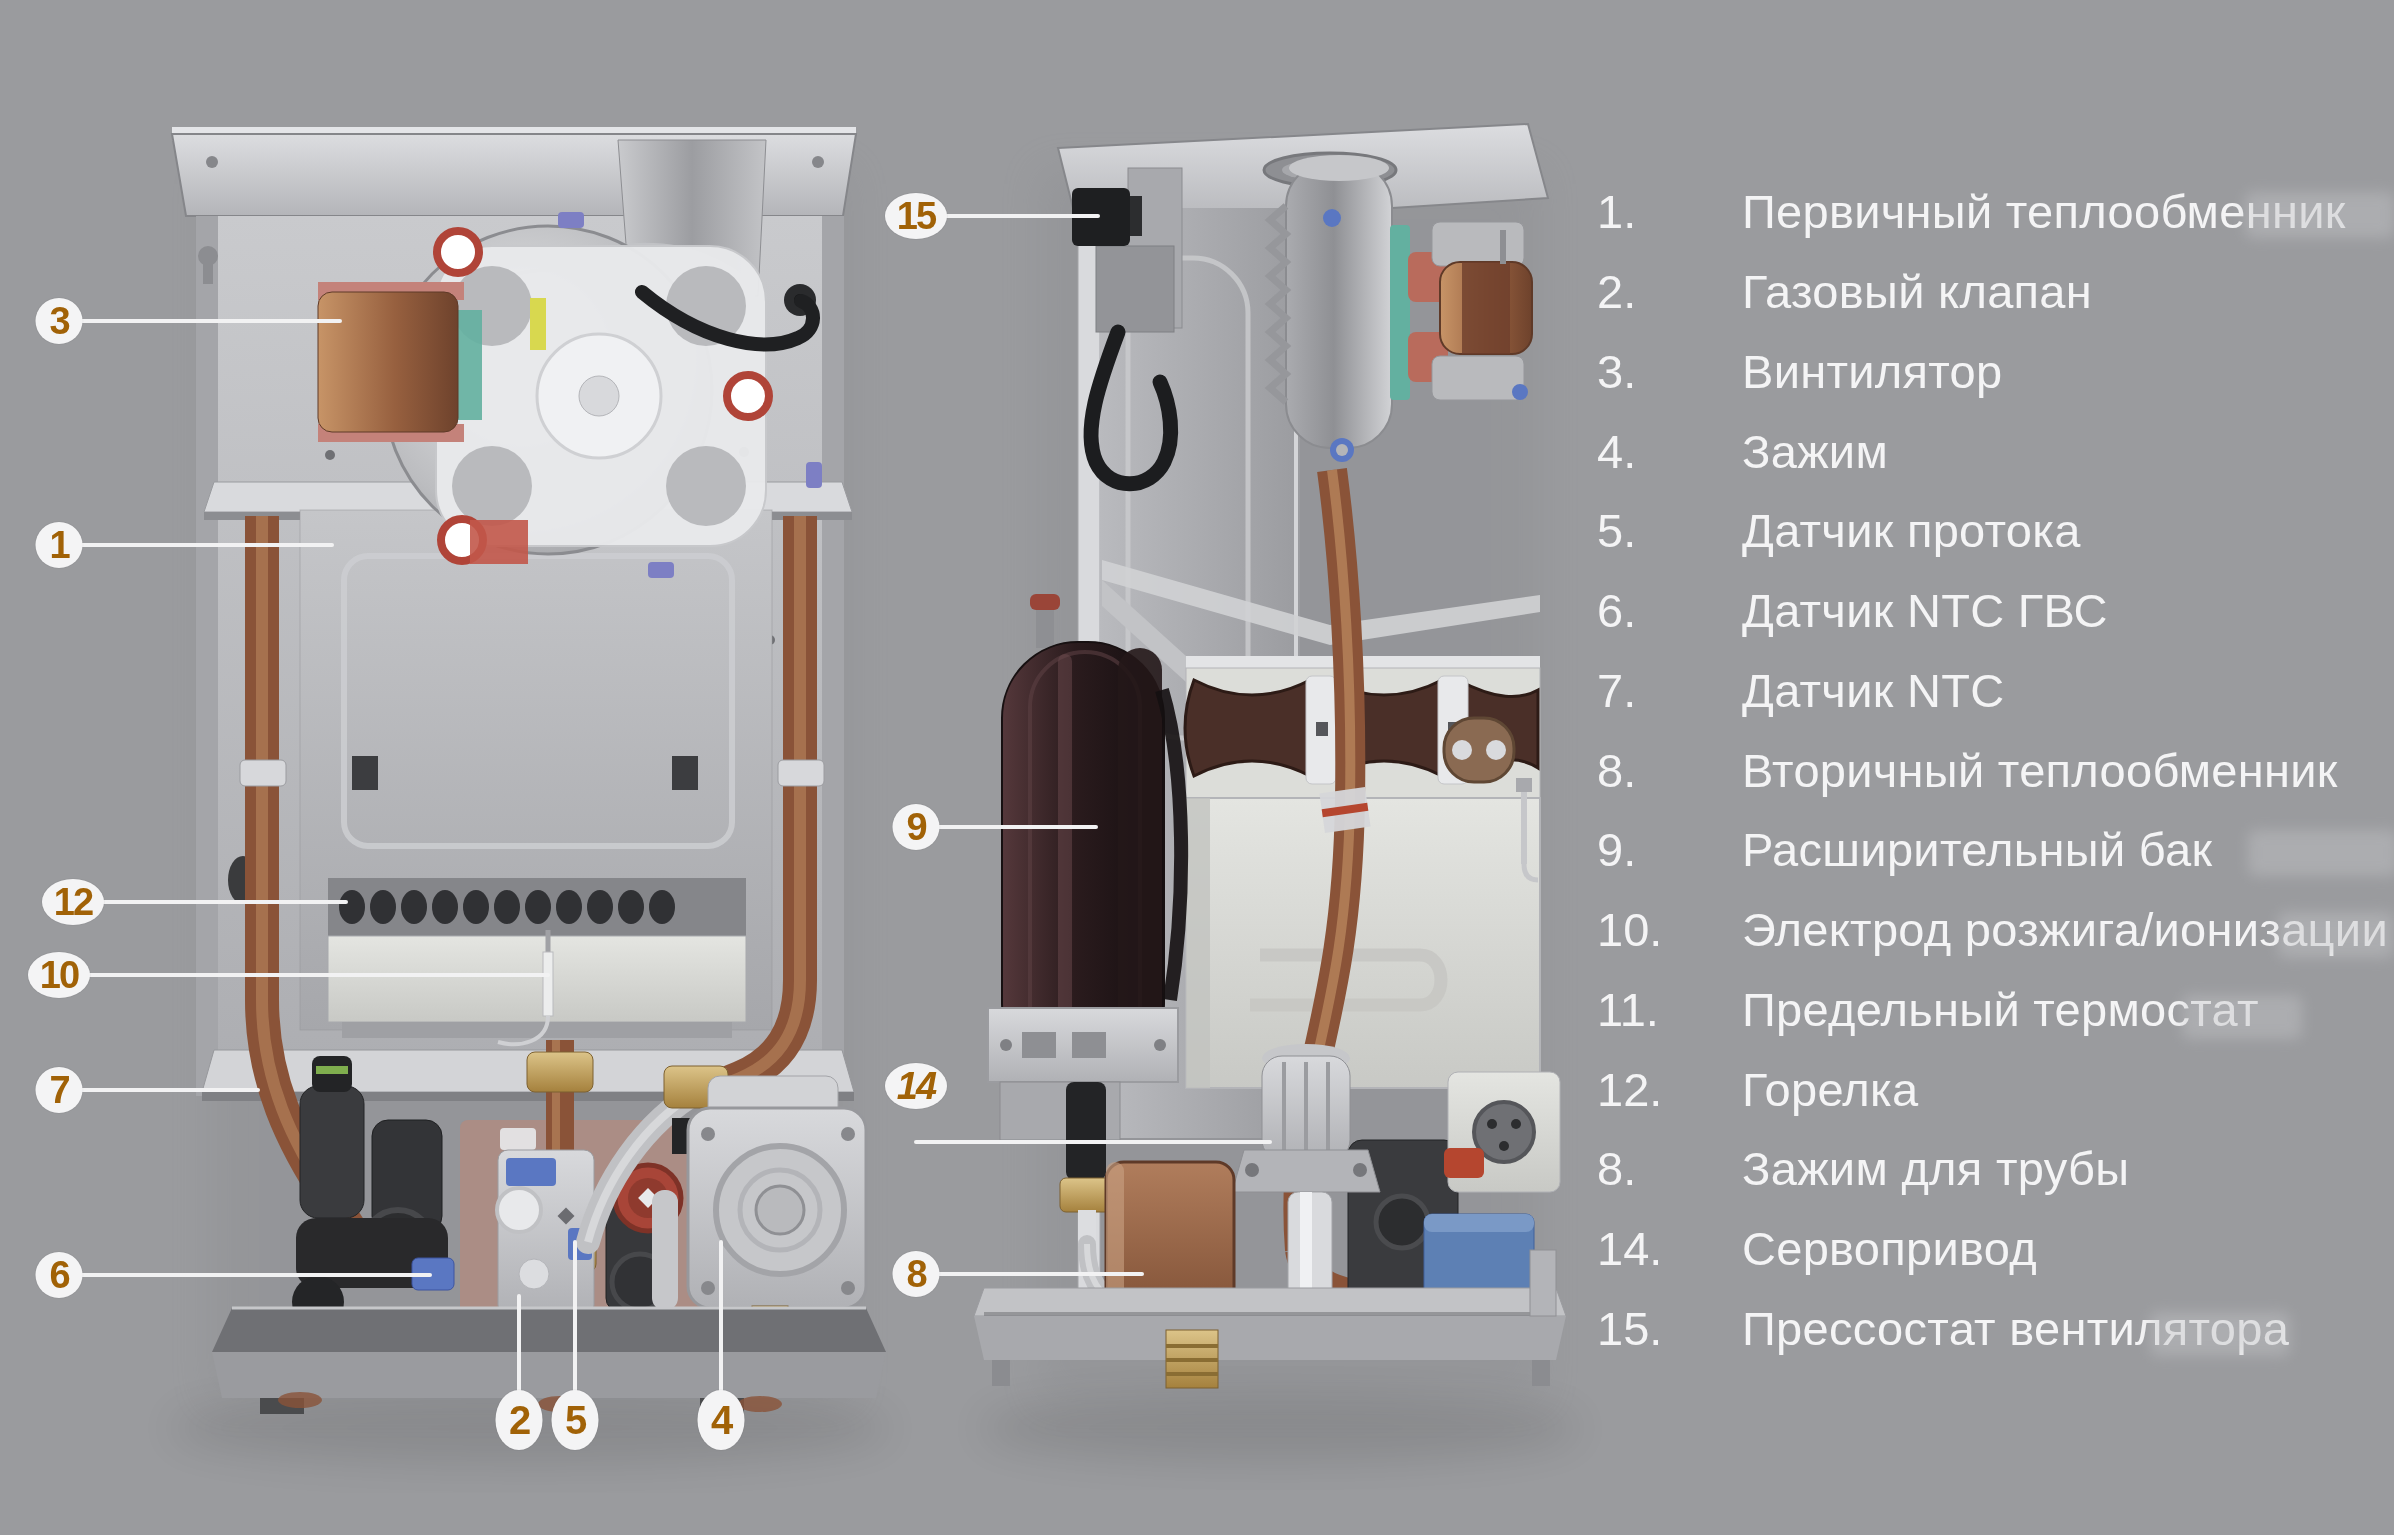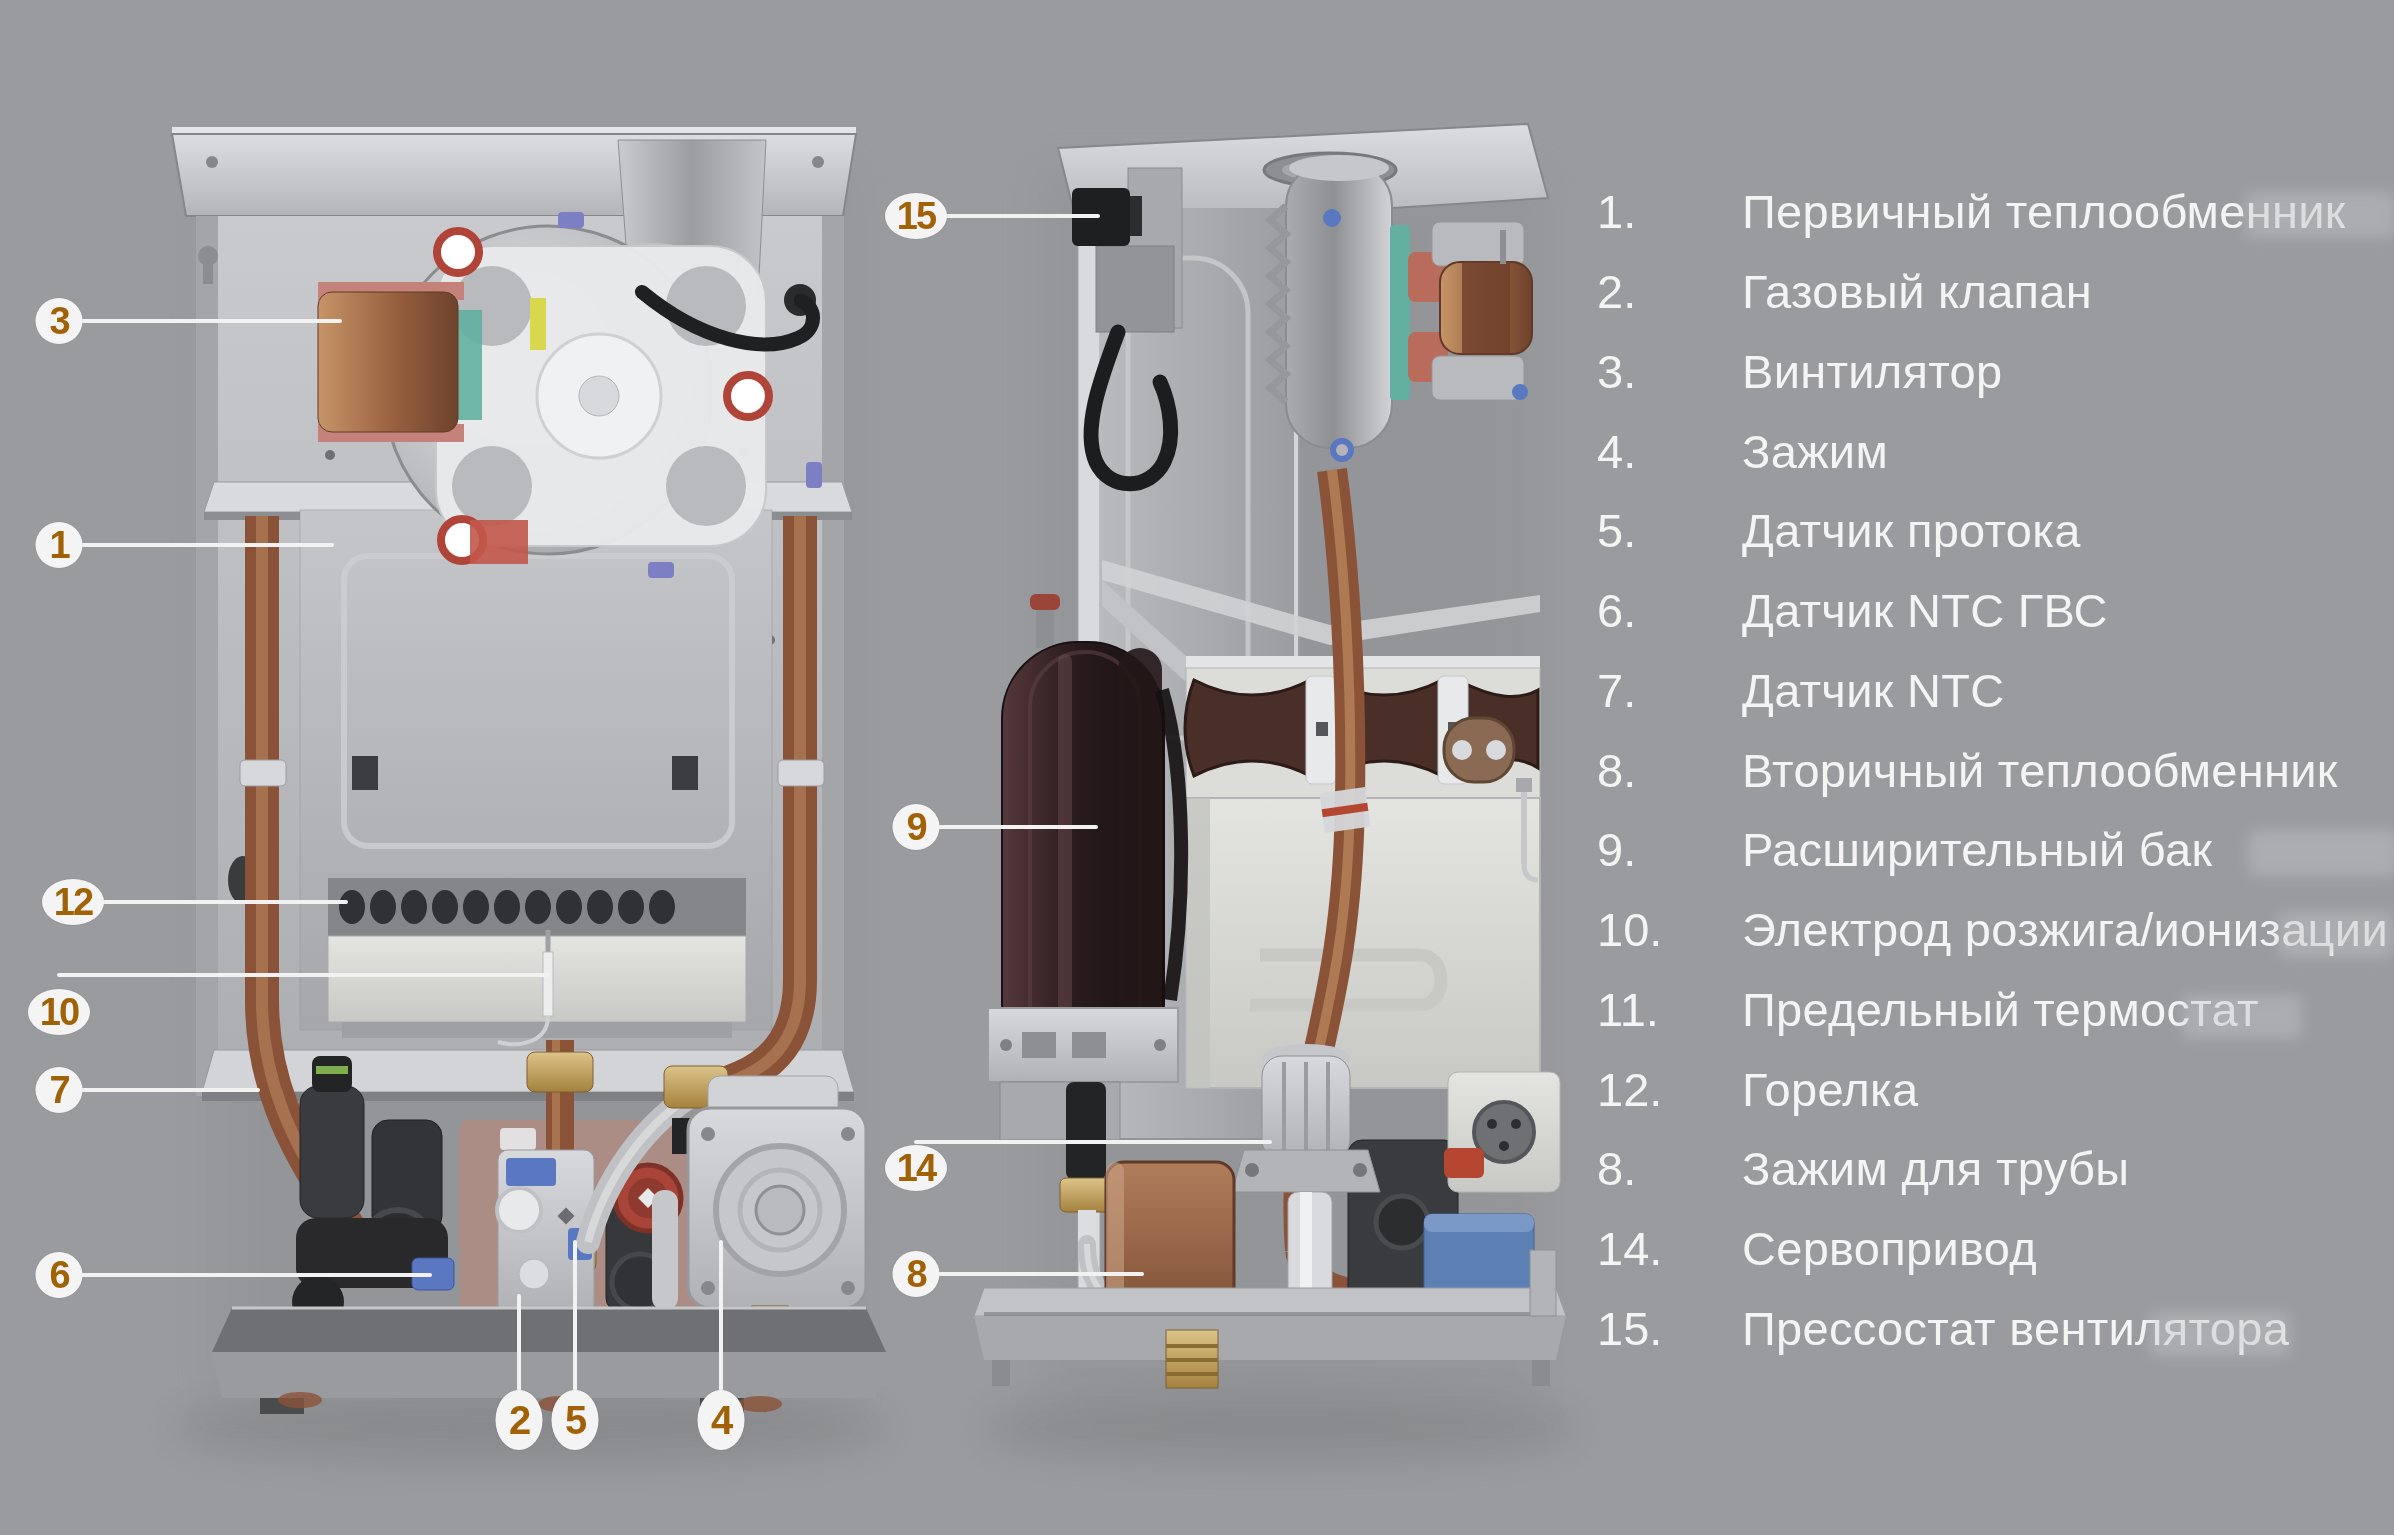--- a/index.html
+++ b/index.html
@@ -404,29 +404,29 @@
       <line x1="916" y1="827" x2="1096" y2="827"></line>
       <line x1="916" y1="1142" x2="1270" y2="1142"></line>
       <line x1="916" y1="1274" x2="1142" y2="1274"></line>
     </g>
   </svg>
 
   <div>
     <div class="callout" style="left:59px;top:321px;">3</div>
     <div class="callout" style="left:59px;top:545px;">1</div>
     <div class="callout w" style="left:73px;top:902px;">12</div>
-    <div class="callout w" style="left:59px;top:975px;margin-top:37px;">10</div>
+    <div class="callout w" style="left:59px;top:975px;">10</div>
     <div class="callout" style="left:59px;top:1090px;">7</div>
     <div class="callout" style="left:59px;top:1275px;">6</div>
     <div class="callout t" style="left:519px;top:1420px;">2</div>
     <div class="callout t" style="left:575px;top:1420px;">5</div>
     <div class="callout t" style="left:721px;top:1420px;">4</div>
     <div class="callout w" style="left:916px;top:216px;">15</div>
     <div class="callout" style="left:916px;top:827px;">9</div>
-    <div class="callout w" style="left:916px;top:1168px;">14</div>
+    <div class="callout w" style="left:916px;top:1086px;font-style:italic;">14</div>
     <div class="callout" style="left:916px;top:1274px;">8</div>
   </div>
 
   <div class="legend">
     <div class="legend-row">
       <span class="legend-num">1.</span>
       <span class="legend-label">Первичный теплообменник</span>
     </div>
     <div class="legend-row">
       <span class="legend-num">2.</span>

